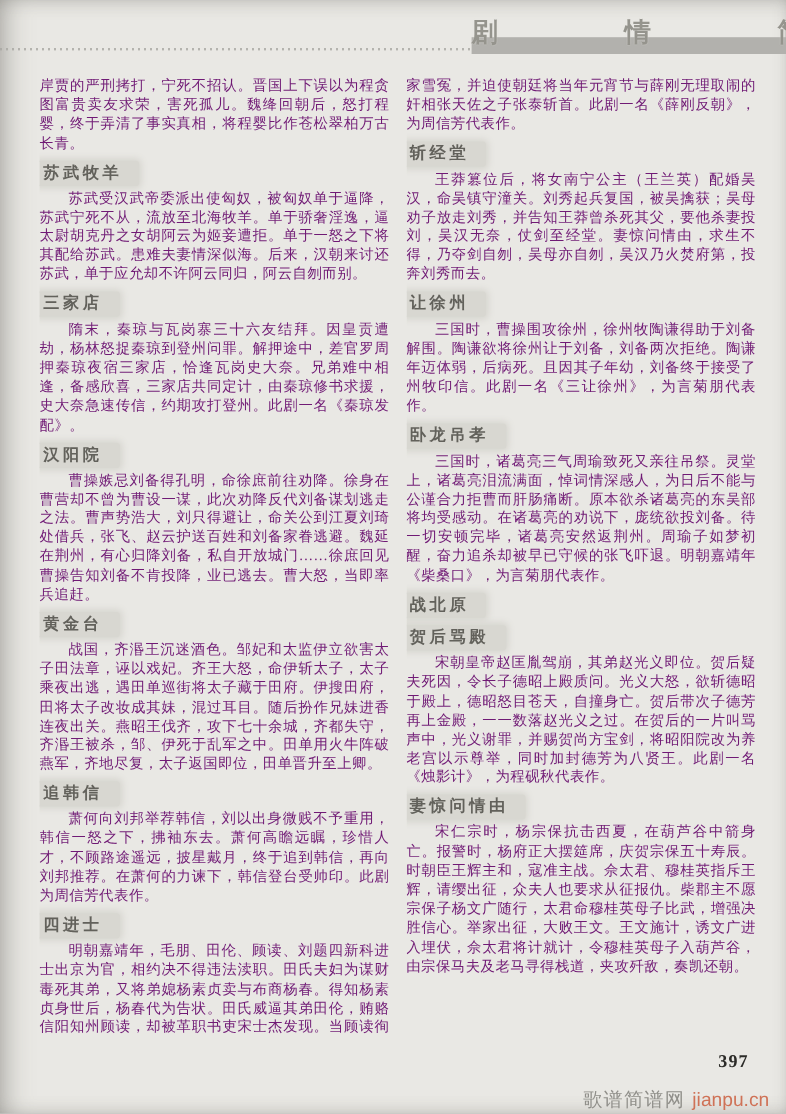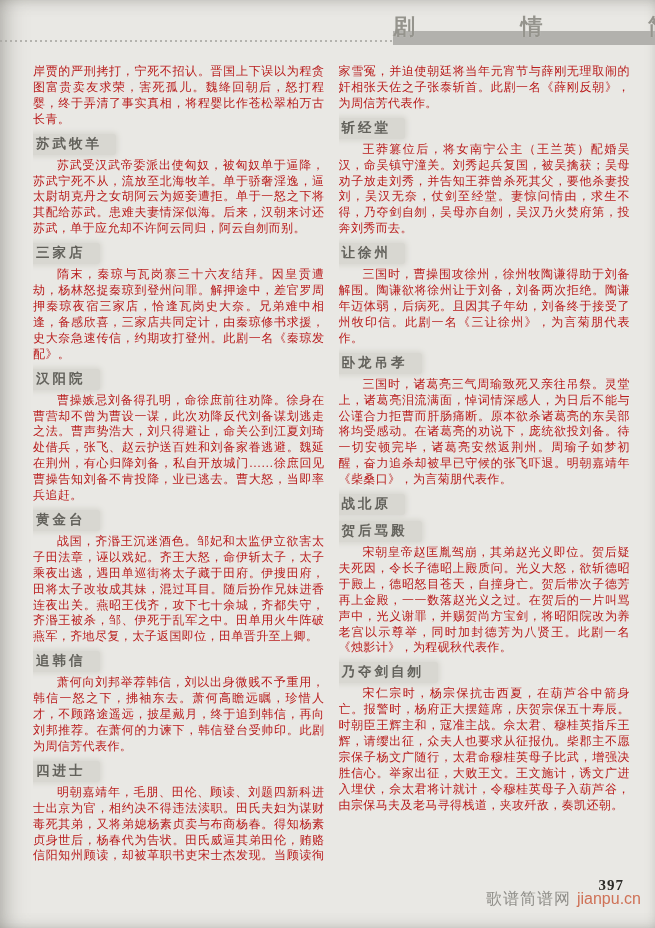--- a/index.html
+++ b/index.html
@@ -31,42 +31,42 @@
   }
   .columns{
     position:absolute;top:64px;left:33px;right:25px;bottom:64px;
     display:flex;gap:14px;overflow:hidden;
   }
   .col{flex:1 1 0;min-width:0;overflow:hidden;}
   .col p{
     margin:0;
     font-size:12px;line-height:15.9px;
     text-align:justify;text-justify:inter-ideograph;
-    color:#b91c1c;
+    color:#701a75;
     text-indent:2em;
     letter-spacing:.4px;
   }
   .col p.no-indent{text-indent:0;}
   .section-heading{
     width:fit-content;
     margin:6px 0 3px -4px;
     padding:1px 14px 2px 7px;
     background:#d8d7d1;
     border-radius:3px;
     box-shadow:0 0 5px 2px #d8d7d1;
     font-size:13.5px;font-weight:bold;letter-spacing:3px;
     color:#62615b;
   }
   .page-number{
     position:absolute;right:31px;bottom:34px;
     font-size:15px;font-weight:bold;color:#2c2b28;
     letter-spacing:1px;
   }
   .watermark{
-    position:absolute;right:14px;bottom:18px;
+    position:absolute;right:14px;bottom:0;
     font-size:16px;color:#908f8a;letter-spacing:1px;
     font-family:"Liberation Sans","DejaVu Sans",sans-serif;
   }
   .watermark .wm-url{color:#cf7257;margin-left:6px;letter-spacing:0;}
 </style>
 </head>
 <body>
 
 <div class="page">
   <div class="dotted-rule"></div>
@@ -93,21 +93,21 @@
         <p class="no-indent">家雪冤，并迫使朝廷将当年元宵节与薛刚无理取闹的奸相张天佐之子张泰斩首。此剧一名《薛刚反朝》，为周信芳代表作。</p>
         <div class="section-heading">斩经堂</div>
         <p>王莽篡位后，将女南宁公主（王兰英）配婚吴汉，命吴镇守潼关。刘秀起兵复国，被吴擒获；吴母劝子放走刘秀，并告知王莽曾杀死其父，要他杀妻投刘，吴汉无奈，仗剑至经堂。妻惊问情由，求生不得，乃夺剑自刎，吴母亦自刎，吴汉乃火焚府第，投奔刘秀而去。</p>
         <div class="section-heading">让徐州</div>
         <p>三国时，曹操围攻徐州，徐州牧陶谦得助于刘备解围。陶谦欲将徐州让于刘备，刘备两次拒绝。陶谦年迈体弱，后病死。且因其子年幼，刘备终于接受了州牧印信。此剧一名《三让徐州》，为言菊朋代表作。</p>
         <div class="section-heading">卧龙吊孝</div>
         <p>三国时，诸葛亮三气周瑜致死又亲往吊祭。灵堂上，诸葛亮泪流满面，悼词情深感人，为日后不能与公谨合力拒曹而肝肠痛断。原本欲杀诸葛亮的东吴部将均受感动。在诸葛亮的劝说下，庞统欲投刘备。待一切安顿完毕，诸葛亮安然返荆州。周瑜子如梦初醒，奋力追杀却被早已守候的张飞吓退。明朝嘉靖年《柴桑口》，为言菊朋代表作。</p>
         <div class="section-heading">战北原</div>
         <div class="section-heading">贺后骂殿</div>
         <p>宋朝皇帝赵匡胤驾崩，其弟赵光义即位。贺后疑夫死因，令长子德昭上殿质问。光义大怒，欲斩德昭于殿上，德昭怒目苍天，自撞身亡。贺后带次子德芳再上金殿，一一数落赵光义之过。在贺后的一片叫骂声中，光义谢罪，并赐贺尚方宝剑，将昭阳院改为养老宫以示尊举，同时加封德芳为八贤王。此剧一名《烛影计》，为程砚秋代表作。</p>
-        <div class="section-heading">乃夺剑自刎</div>
+        <div class="section-heading">妻惊问情由</div>
         <p>宋仁宗时，杨宗保抗击西夏，在葫芦谷中箭身亡。报警时，杨府正大摆筵席，庆贺宗保五十寿辰。时朝臣王辉主和，寇准主战。佘太君、穆桂英指斥王辉，请缨出征，众夫人也要求从征报仇。柴郡主不愿宗保子杨文广随行，太君命穆桂英母子比武，增强决胜信心。举家出征，大败王文。王文施计，诱文广进入埋伏，佘太君将计就计，令穆桂英母子入葫芦谷，由宗保马夫及老马寻得栈道，夹攻歼敌，奏凯还朝。</p>
       </div>
   </div>
 
   <div class="page-number">397</div>
   <div class="watermark">
     <span>歌谱简谱网</span><span class="wm-url">jianpu.cn</span>
   </div>
 </div>
 

